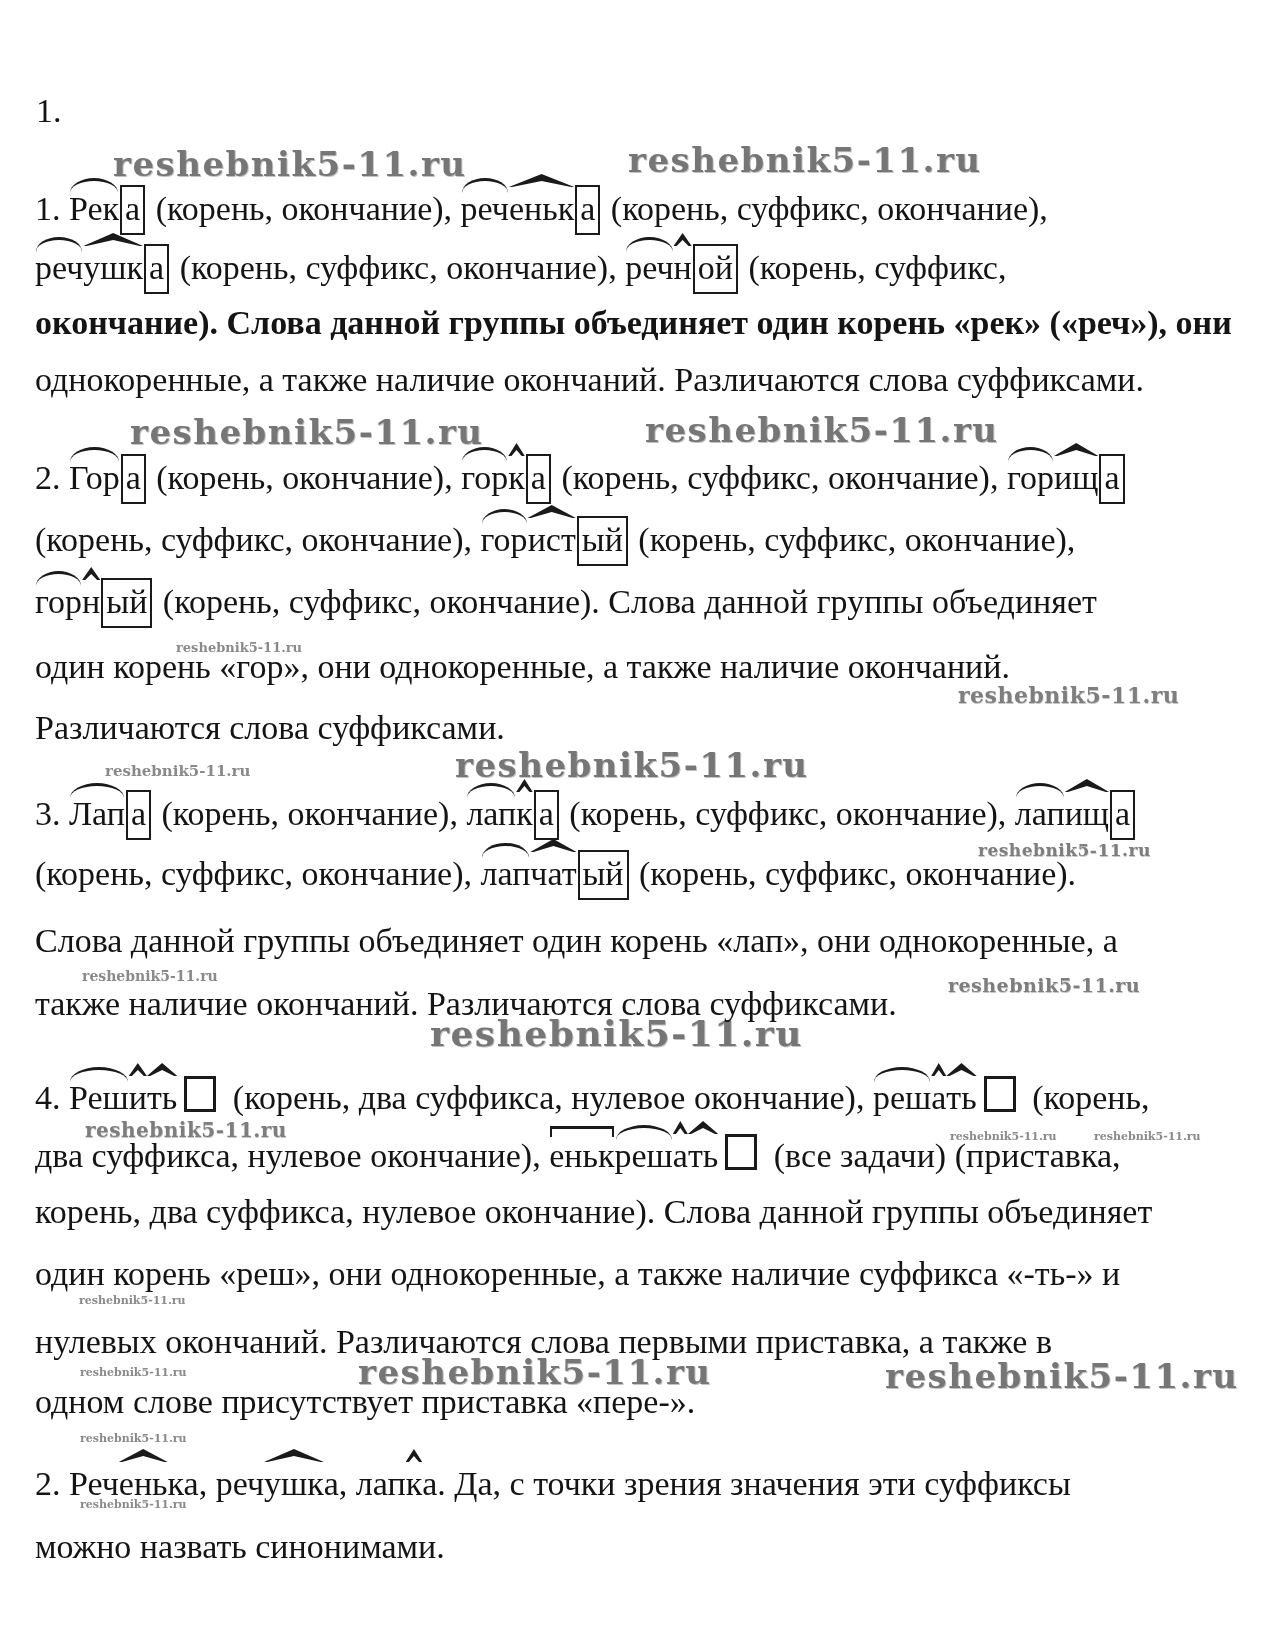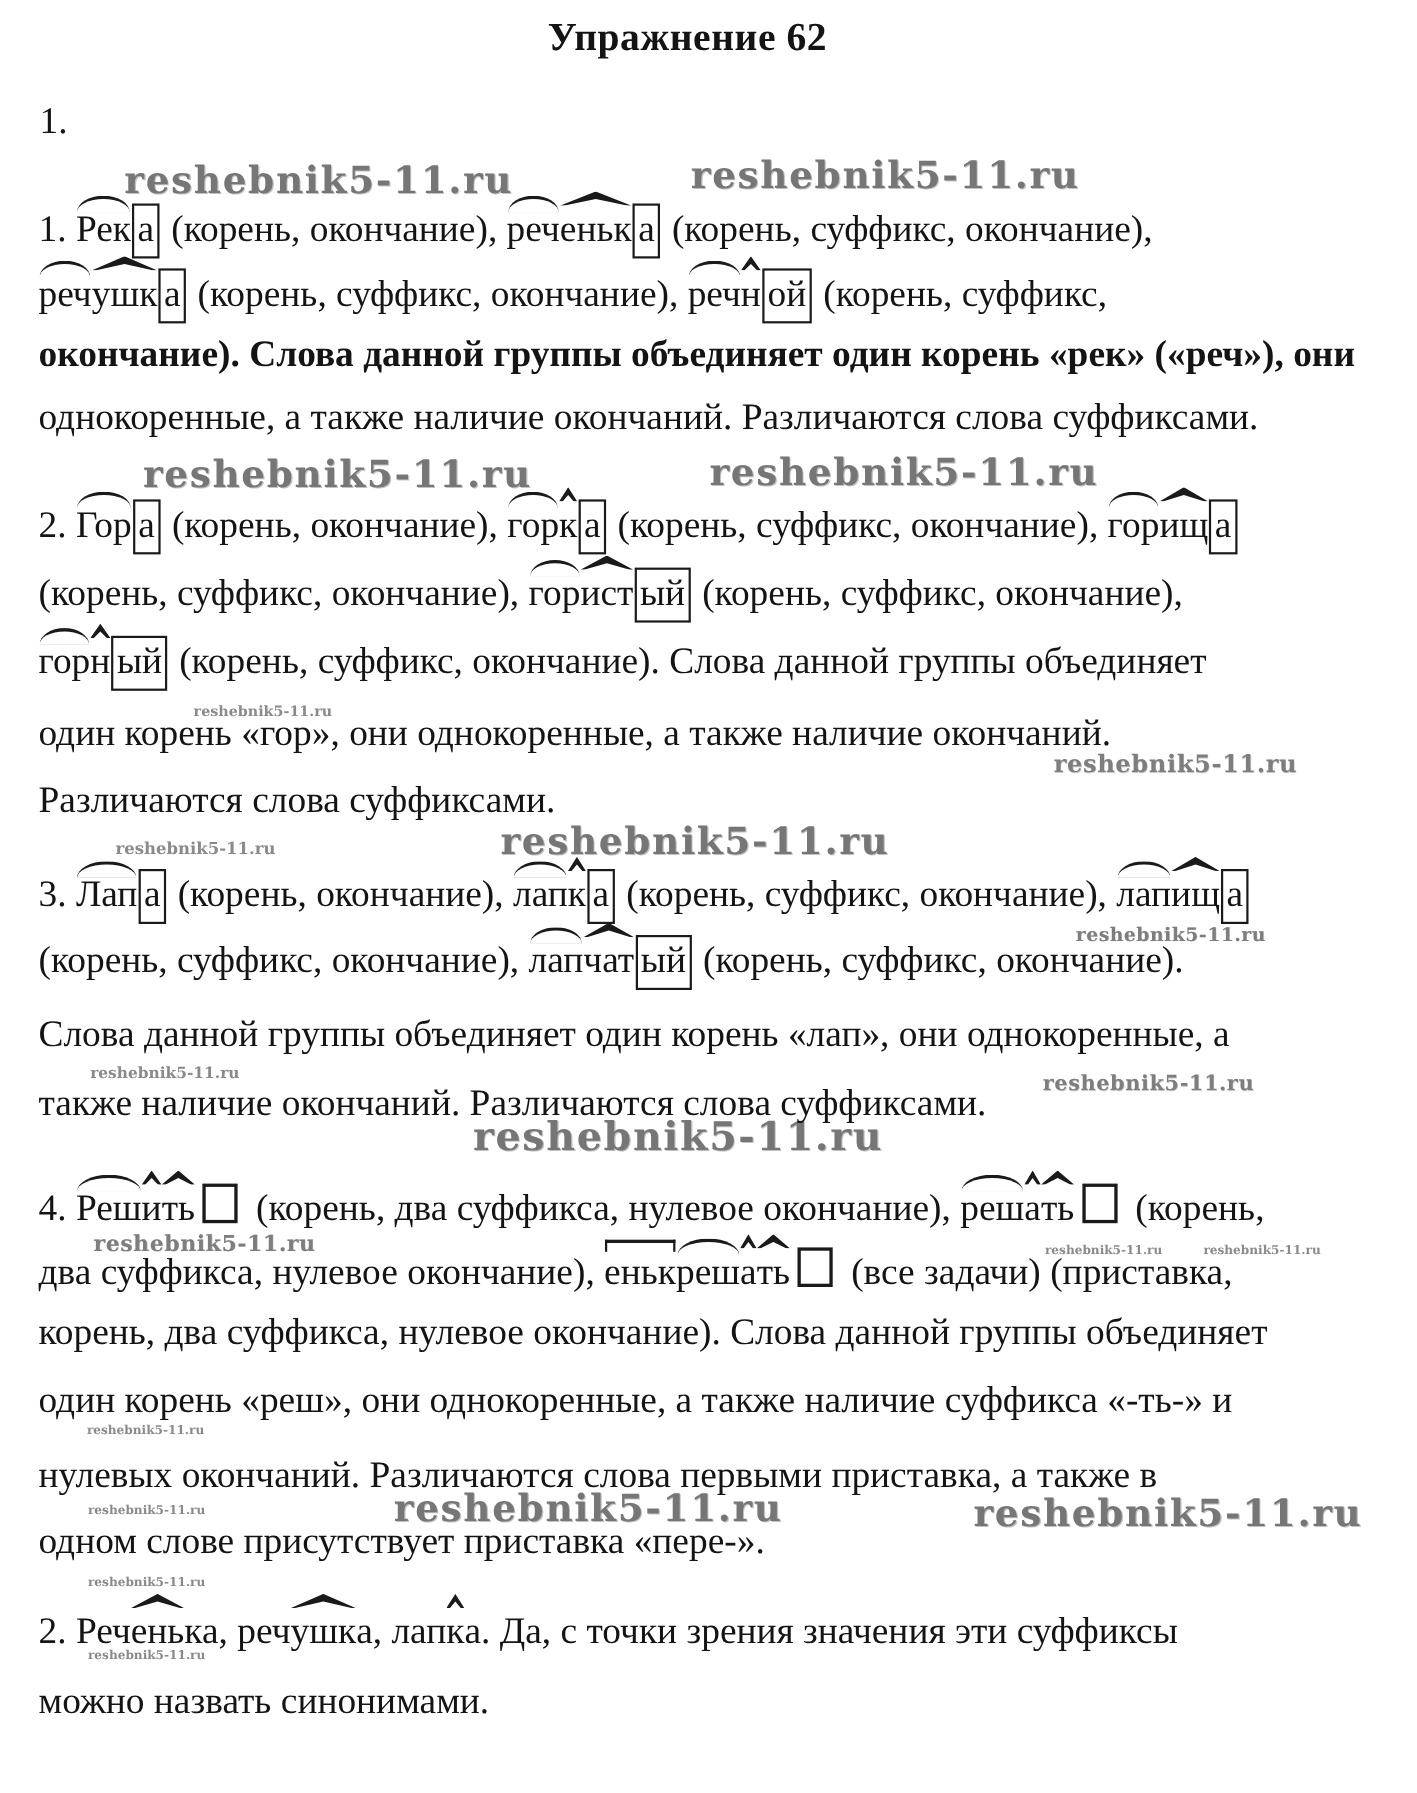--- a/index.html
+++ b/index.html
@@ -103,21 +103,20 @@
       <span class="wm wm-md" style="left: 85px; top: 1118px; font-size: 20px;">reshebnik5-11.ru</span>
       <span class="wm wm-sm" style="left: 950px; top: 1130px; font-size: 11px;">reshebnik5-11.ru</span>
       <span class="wm wm-sm" style="left: 1094px; top: 1130px; font-size: 11px;">reshebnik5-11.ru</span>
       <span class="wm wm-sm" style="left: 79px; top: 1294px; font-size: 11px;">reshebnik5-11.ru</span>
       <span class="wm wm-lg" style="left: 358px; top: 1352px; font-size: 34px;">reshebnik5-11.ru</span>
       <span class="wm wm-lg" style="left: 885px; top: 1356px; font-size: 34px;">reshebnik5-11.ru</span>
       <span class="wm wm-sm" style="left: 80px; top: 1366px; font-size: 11px;">reshebnik5-11.ru</span>
       <span class="wm wm-sm" style="left: 80px; top: 1432px; font-size: 11px;">reshebnik5-11.ru</span>
       <span class="wm wm-sm" style="left: 80px; top: 1498px; font-size: 11px;">reshebnik5-11.ru</span>
     </div>
-  <div class="doc-title">Упражнение 62</div>
   <div class="section-num">1.</div>
   <div>
       <div class="line" style="top: 185px;"><span class="txt">1. </span><span class="word"><span class="seg m-root">Рек</span><span class="seg m-end">а</span></span><span class="txt"> (корень, окончание), </span><span class="word"><span class="seg m-root">реч</span><span class="seg m-sfx">еньк</span><span class="seg m-end">а</span></span><span class="txt"> (корень, суффикс, окончание),</span></div>
       <div class="line" style="top: 244px;"><span class="word"><span class="seg m-root">реч</span><span class="seg m-sfx">ушк</span><span class="seg m-end">а</span></span><span class="txt"> (корень, суффикс, окончание), </span><span class="word"><span class="seg m-root">реч</span><span class="seg m-sfx">н</span><span class="seg m-end">ой</span></span><span class="txt"> (корень, суффикс,</span></div>
       <div class="line" style="top: 303px; font-weight: bold;"><span class="txt">окончание). Слова данной группы объединяет один корень «рек» («реч»), они</span></div>
       <div class="line" style="top: 360px; font-family: Liberation Serif, serif;"><span class="txt">однокоренные, а также наличие окончаний. Различаются слова суффиксами.</span></div>
       <div class="line" style="top: 454px;"><span class="txt">2. </span><span class="word"><span class="seg m-root">Гор</span><span class="seg m-end">а</span></span><span class="txt"> (корень, окончание), </span><span class="word"><span class="seg m-root">гор</span><span class="seg m-sfx">к</span><span class="seg m-end">а</span></span><span class="txt"> (корень, суффикс, окончание), </span><span class="word"><span class="seg m-root">гор</span><span class="seg m-sfx">ищ</span><span class="seg m-end">а</span></span></div>
       <div class="line" style="top: 516px;"><span class="txt">(корень, суффикс, окончание), </span><span class="word"><span class="seg m-root">гор</span><span class="seg m-sfx">ист</span><span class="seg m-end">ый</span></span><span class="txt"> (корень, суффикс, окончание),</span></div>
       <div class="line" style="top: 578px;"><span class="word"><span class="seg m-root">гор</span><span class="seg m-sfx">н</span><span class="seg m-end">ый</span></span><span class="txt"> (корень, суффикс, окончание). Слова данной группы объединяет</span></div>
       <div class="line" style="top: 647px;"><span class="txt">один корень «гор», они однокоренные, а также наличие окончаний.</span></div>

